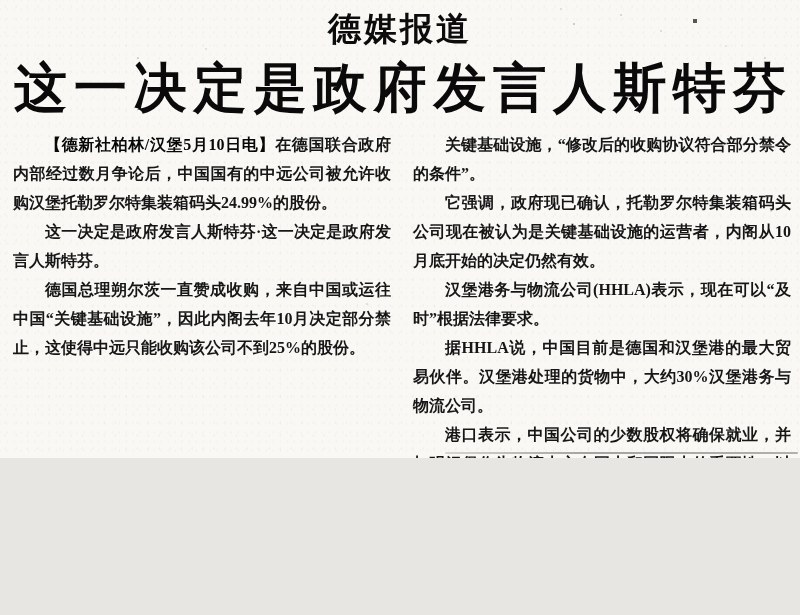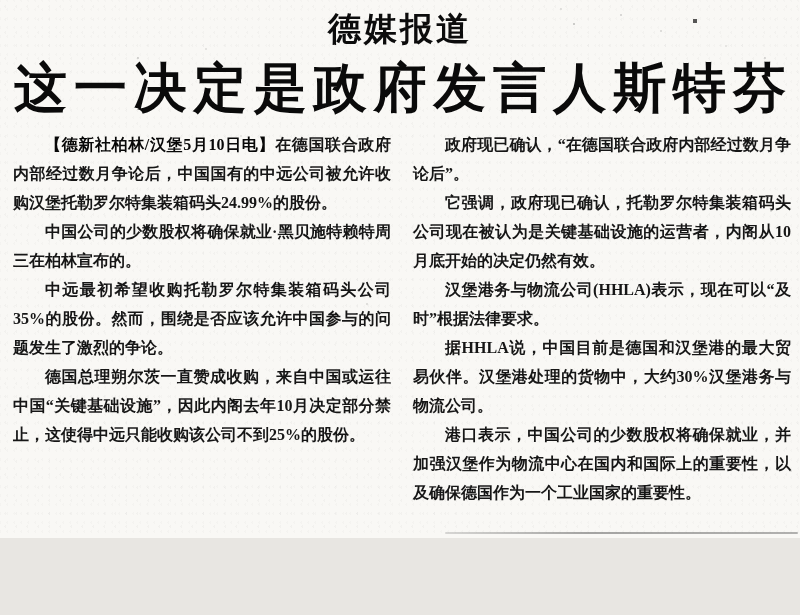--- a/index.html
+++ b/index.html
@@ -3,21 +3,21 @@
 <meta charset="utf-8">
 <style>
   html,body{margin:0;padding:0;}
   body{
     background:#e8e6e2;
     font-family:"Liberation Serif","DejaVu Serif",serif;
   }
   .page{
     position:relative;
     width:800px;
-    height:538px;
+    height:458px;
     background:#f9f8f5;
     background-image:
       radial-gradient(rgba(60,60,60,0.035) 1px, transparent 1px),
       radial-gradient(rgba(60,60,60,0.025) 1px, transparent 1px);
     background-size:11px 13px, 7px 9px;
     background-position:0 0, 4px 5px;
     overflow:hidden;
     color:#141414;
   }
   .kicker{
@@ -104,27 +104,26 @@
 <div class="page">
 
   <div class="kicker">德媒报道</div>
 
   <h1 class="headline">这一决定是政府发言人斯特芬</h1>
 
   <div class="body">
 
     <div class="col">
       <p><span class="dateline">【德新社柏林/汉堡5月10日电】</span><span>在德国联合政府内部经过数月争论后，中国国有的中远公司被允许收购汉堡托勒罗尔特集装箱码头24.99%的股份。</span></p>
-      <p>中国公司的少数股权将确保就业·黑贝施特赖特周三在柏林宣布的。</p>
-      <p>中远最初希望收购托勒罗尔特集装箱码头公司35%的股份。然而，围绕是否应该允许中国参与的问题发生了激烈的争论。</p>
+      <p>这一决定是政府发言人斯特芬·这一决定是政府发言人斯特芬。</p>
       <p>德国总理朔尔茨一直赞成收购，来自中国或运往中国“关键基础设施”，因此内阁去年10月决定部分禁止，这使得中远只能收购该公司不到25%的股份。</p>
     </div>
 
     <div class="col">
-      <p>政府现已确认，“在德国联合政府内部经过数月争论后”。</p>
+      <p>关键基础设施，“修改后的收购协议符合部分禁令的条件”。</p>
       <p>它强调，政府现已确认，托勒罗尔特集装箱码头公司现在被认为是关键基础设施的运营者，内阁从10月底开始的决定仍然有效。</p>
       <p>汉堡港务与物流公司(HHLA)表示，现在可以“及时”根据法律要求。</p>
       <p>据HHLA说，中国目前是德国和汉堡港的最大贸易伙伴。汉堡港处理的货物中，大约30%汉堡港务与物流公司。</p>
       <p>港口表示，中国公司的少数股权将确保就业，并加强汉堡作为物流中心在国内和国际上的重要性，以及确保德国作为一个工业国家的重要性。</p>
     </div>
 
   </div>
 
   <div class="speckles"></div>
   <div class="scan-line"></div>

